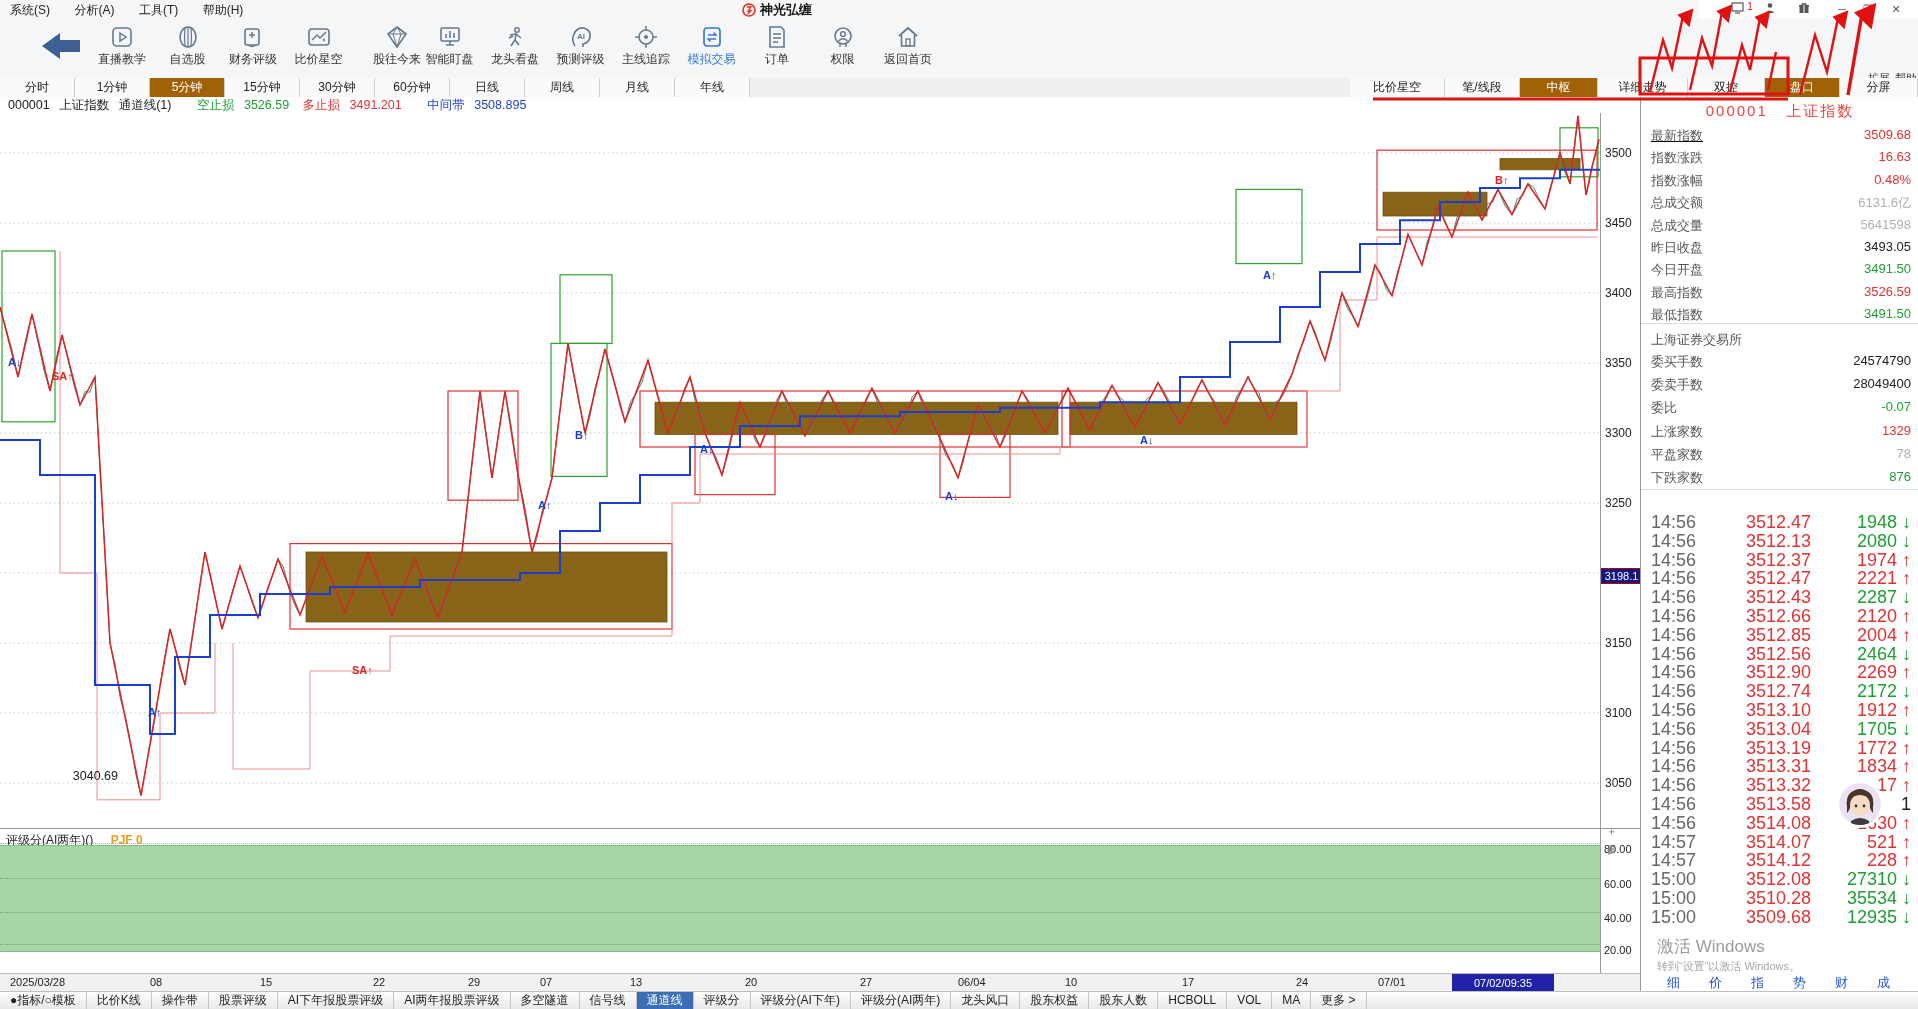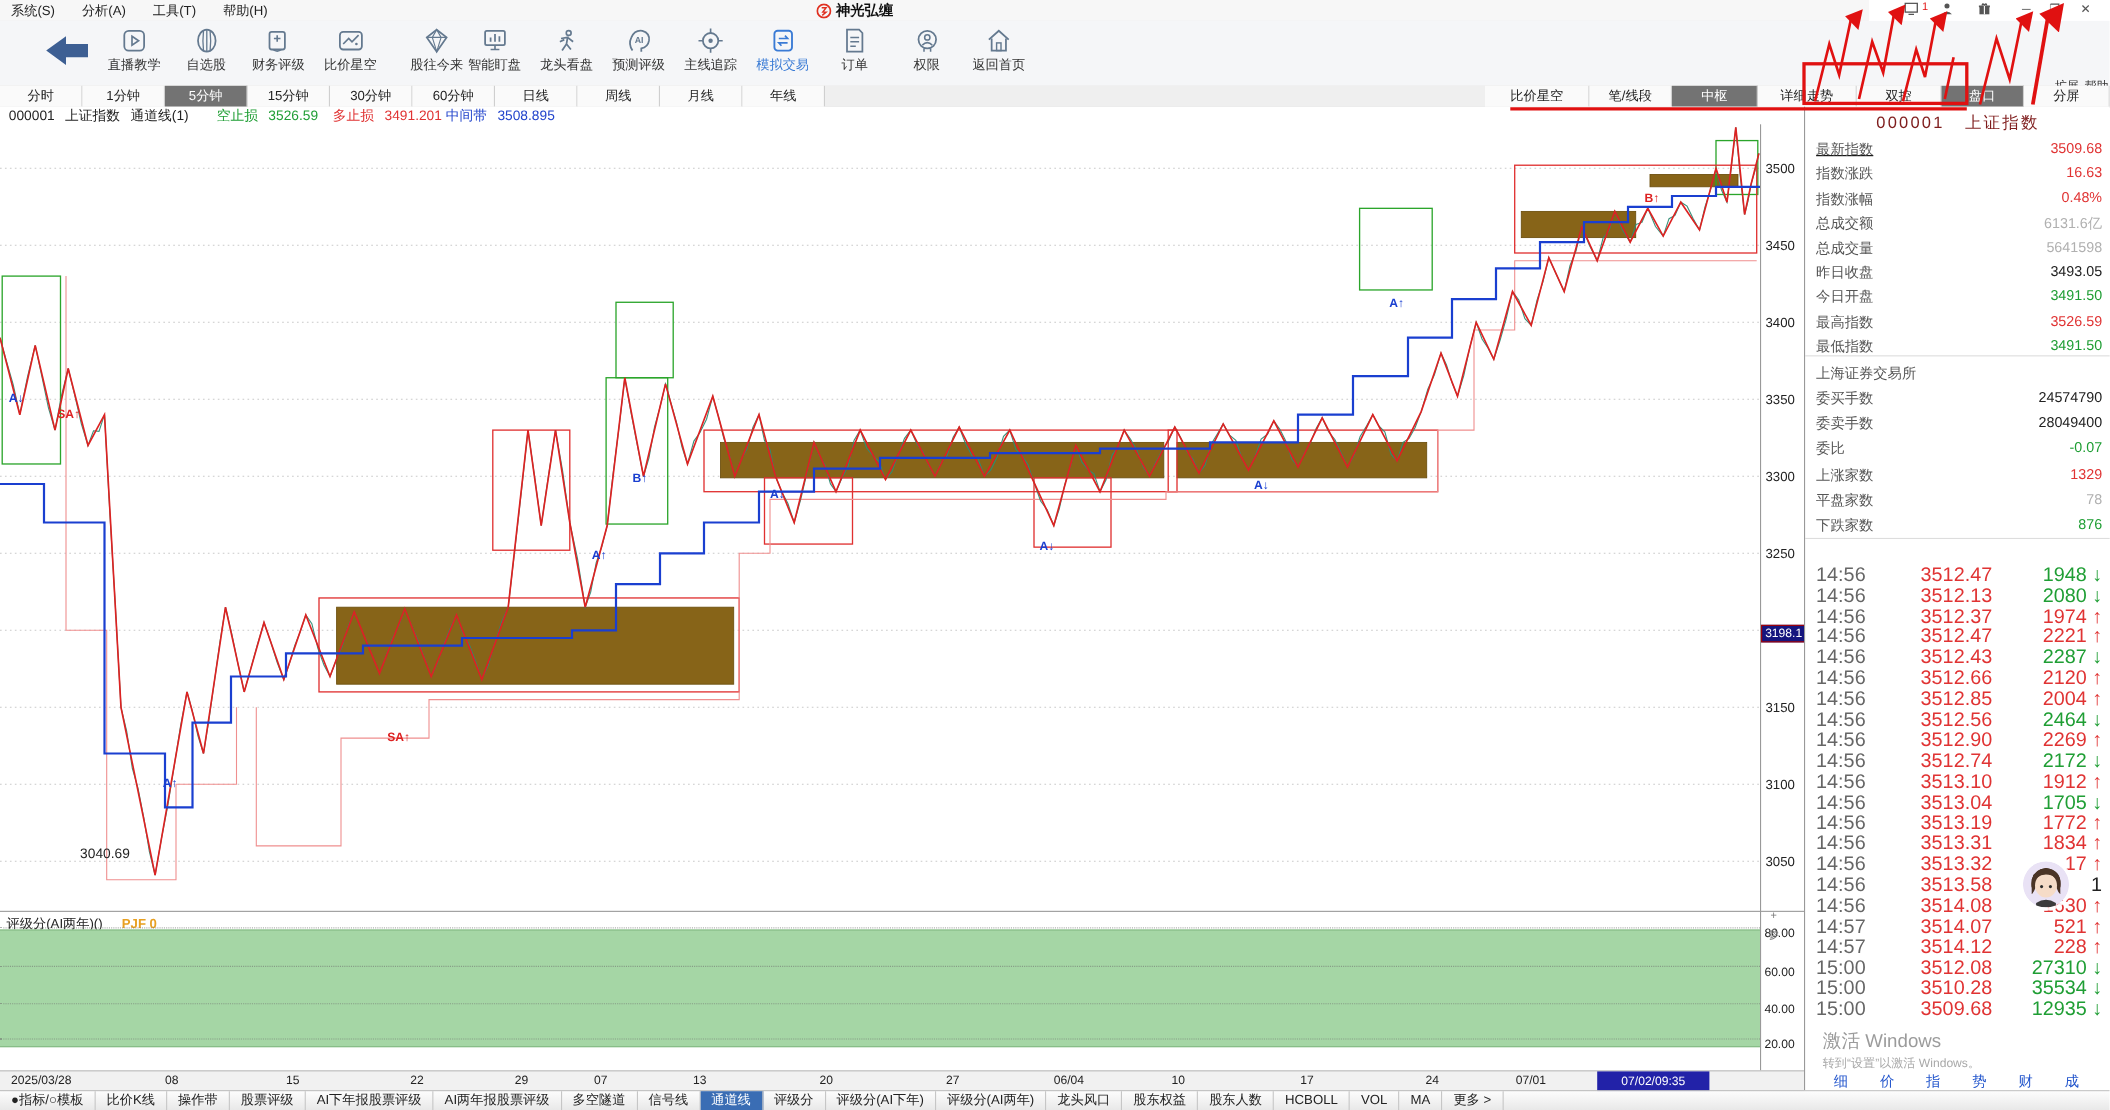--- a/index.html
+++ b/index.html
@@ -13,21 +13,21 @@
   .win-ico{position:absolute;top:2px;width:16px;height:14px;color:#555;font-size:11px;text-align:center;line-height:14px;}
   
   #toolbar{left:0;top:19px;width:1918px;height:59px;background:#f5f6f8;border-bottom:1px solid #d9d9d9;}
   .tb-item{position:absolute;top:6px;width:64px;text-align:center;cursor:pointer;}
   .tb-item svg{display:block;margin:0 auto;}
   .tb-label{font-size:12px;color:#333;margin-top:2px;display:block;}
   .tb-item.active .tb-label{color:#3a7bd5;}
   
   #tabrow{left:0;top:78px;width:1918px;height:19px;background:#efefef;border-bottom:1px solid #c9c9c9;}
   .tf-tab{position:absolute;top:0;height:19px;line-height:19px;text-align:center;font-size:12px;color:#222;background:#fafafa;border-right:1px solid #cfcfcf;cursor:pointer;}
-  .tf-tab.sel{background:#737373;color:#fff;}
+  .tf-tab.sel{background:#a16207;color:#fff;}
   
   #infoline{left:0;top:97px;width:1640px;height:16px;background:#fff;font-size:12.5px;line-height:16px;white-space:nowrap;}
   #infoline span{margin-left:6px;}
   
   #chart-svg{left:0;top:113px;}
   #axis-col{left:1600px;top:113px;width:40px;height:878px;border-left:1px solid #999;background:#fff;}
   .ytick{position:absolute;left:4px;font-size:12px;color:#222;}
   #mid-marker{position:absolute;left:0px;width:39px;background:#15157e;border:1px solid #a00;color:#fff;font-size:11px;text-align:center;line-height:14px;}
   .itick{position:absolute;left:3px;font-size:11px;color:#222;}
   #param-ctl{position:absolute;left:3px;font-size:10px;color:#777;writing-mode:vertical-rl;letter-spacing:1px;}
@@ -40,21 +40,21 @@
   
   #datebar{left:0;top:973px;width:1640px;height:18px;background:#f1f1f1;border-top:1px solid #bbb;}
   .dlabel{position:absolute;top:2px;font-size:11px;color:#222;white-space:nowrap;}
   #dcurrent{position:absolute;top:0;height:18px;background:#2222a8;color:#fff;font-size:11px;text-align:center;line-height:18px;}
   
   #bottombar{left:0;top:991px;width:1918px;height:18px;background:linear-gradient(#fdfdfd,#e7e7e7);border-top:1px solid #bfbfbf;display:flex;align-items:stretch;}
   .btab{font-size:12px;color:#222;line-height:17px;padding:0 10px;border-right:1px solid #c6c6c6;white-space:nowrap;cursor:pointer;}
   .btab.sel{background:#3a6db4;color:#fff;}
   
   #rightpanel{left:1640px;top:97px;width:278px;height:894px;background:#fff;border-left:1px solid #999;}
-  #rp-title{position:absolute;top:5px;left:0;width:100%;text-align:center;font-size:15px;color:#7f1d1d;letter-spacing:2px;}
+  #rp-title{position:absolute;top:5px;left:0;width:100%;text-align:center;font-size:15px;color:#ef4444;letter-spacing:2px;}
   .q-row{position:absolute;left:10px;right:8px;height:20px;font-size:13px;}
   .q-label{color:#555;}
   .q-val{position:absolute;right:0;top:0;}
   .c-red{color:#e03333;}.c-green{color:#1f9e34;}.c-dim{color:#b0b0b0;}.c-dark{color:#222;}
   .rp-sep{position:absolute;left:0;width:100%;height:1px;background:#ddd;}
   .t-row{position:absolute;left:10px;right:8px;height:18px;font-size:18px;}
   .t-time{color:#666;}
   .t-price{position:absolute;left:95px;color:#e03333;}
   .t-vol{position:absolute;right:0;}
   #avatar{position:absolute;border-radius:50%;overflow:hidden;box-shadow:0 0 0 3px rgba(255,255,255,.9);}
@@ -238,21 +238,21 @@
     </div>
 
   <div class="abs" id="infoline">
     <span style="color:#222;margin-left:8px;">000001</span>
     <span style="color:#222;">上证指数</span>
     <span style="color:#222;">通道线(1)</span>
     <span style="color:#1f9e34;margin-left:22px;">空止损</span>
     <span style="color:#1f9e34;">3526.59</span>
     <span style="color:#e03333;margin-left:10px;">多止损</span>
     <span style="color:#e03333;">3491.201</span>
-    <span style="color:#2244cc;margin-left:0;">中间带</span>
+    <span style="color:#2244cc;margin-left:22px;">中间带</span>
     <span style="color:#2244cc;">3508.895</span>
   </div>
 
   <svg class="abs" id="chart-svg" width="1600" height="715">
       <line x1="0" y1="40" x2="1600" y2="40" stroke="#c9c9c9" stroke-width="1" stroke-dasharray="1.5,3"></line>
       <line x1="0" y1="110" x2="1600" y2="110" stroke="#c9c9c9" stroke-width="1" stroke-dasharray="1.5,3"></line>
       <line x1="0" y1="180" x2="1600" y2="180" stroke="#c9c9c9" stroke-width="1" stroke-dasharray="1.5,3"></line>
       <line x1="0" y1="250" x2="1600" y2="250" stroke="#c9c9c9" stroke-width="1" stroke-dasharray="1.5,3"></line>
       <line x1="0" y1="320" x2="1600" y2="320" stroke="#c9c9c9" stroke-width="1" stroke-dasharray="1.5,3"></line>
       <line x1="0" y1="390" x2="1600" y2="390" stroke="#c9c9c9" stroke-width="1" stroke-dasharray="1.5,3"></line>

